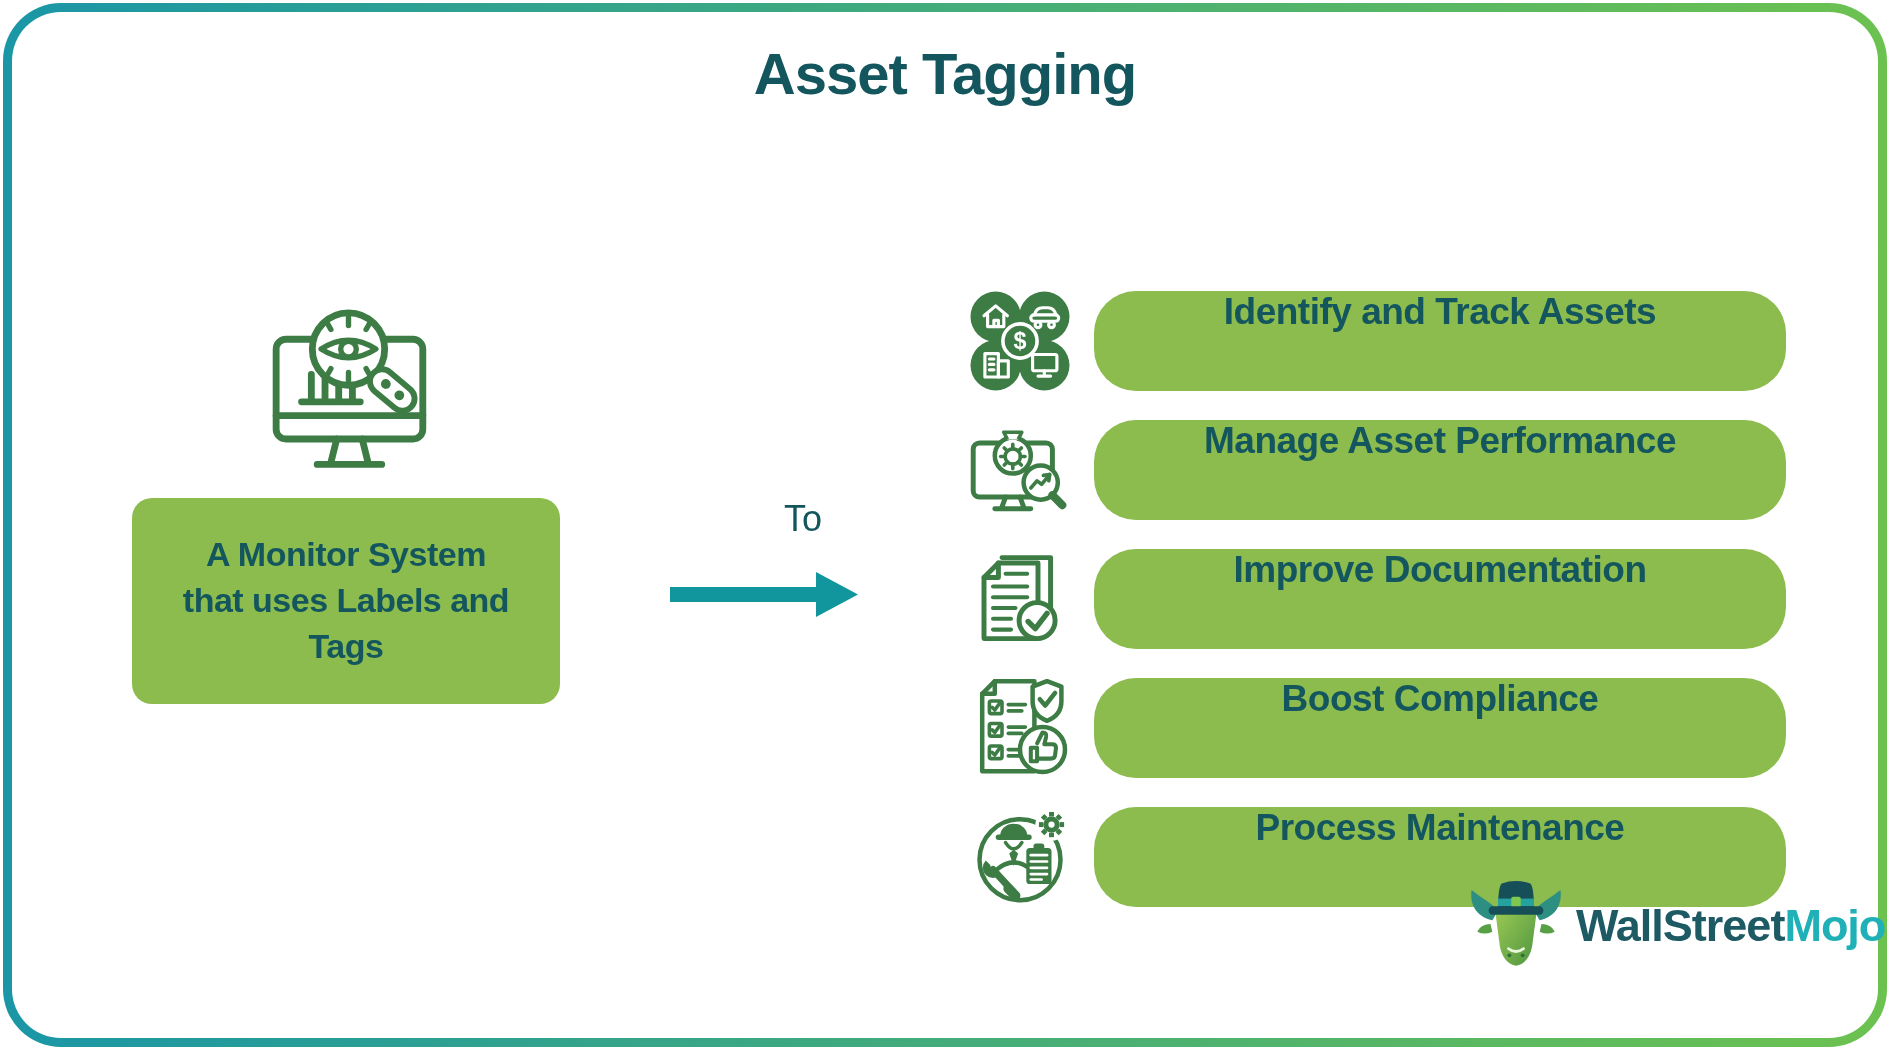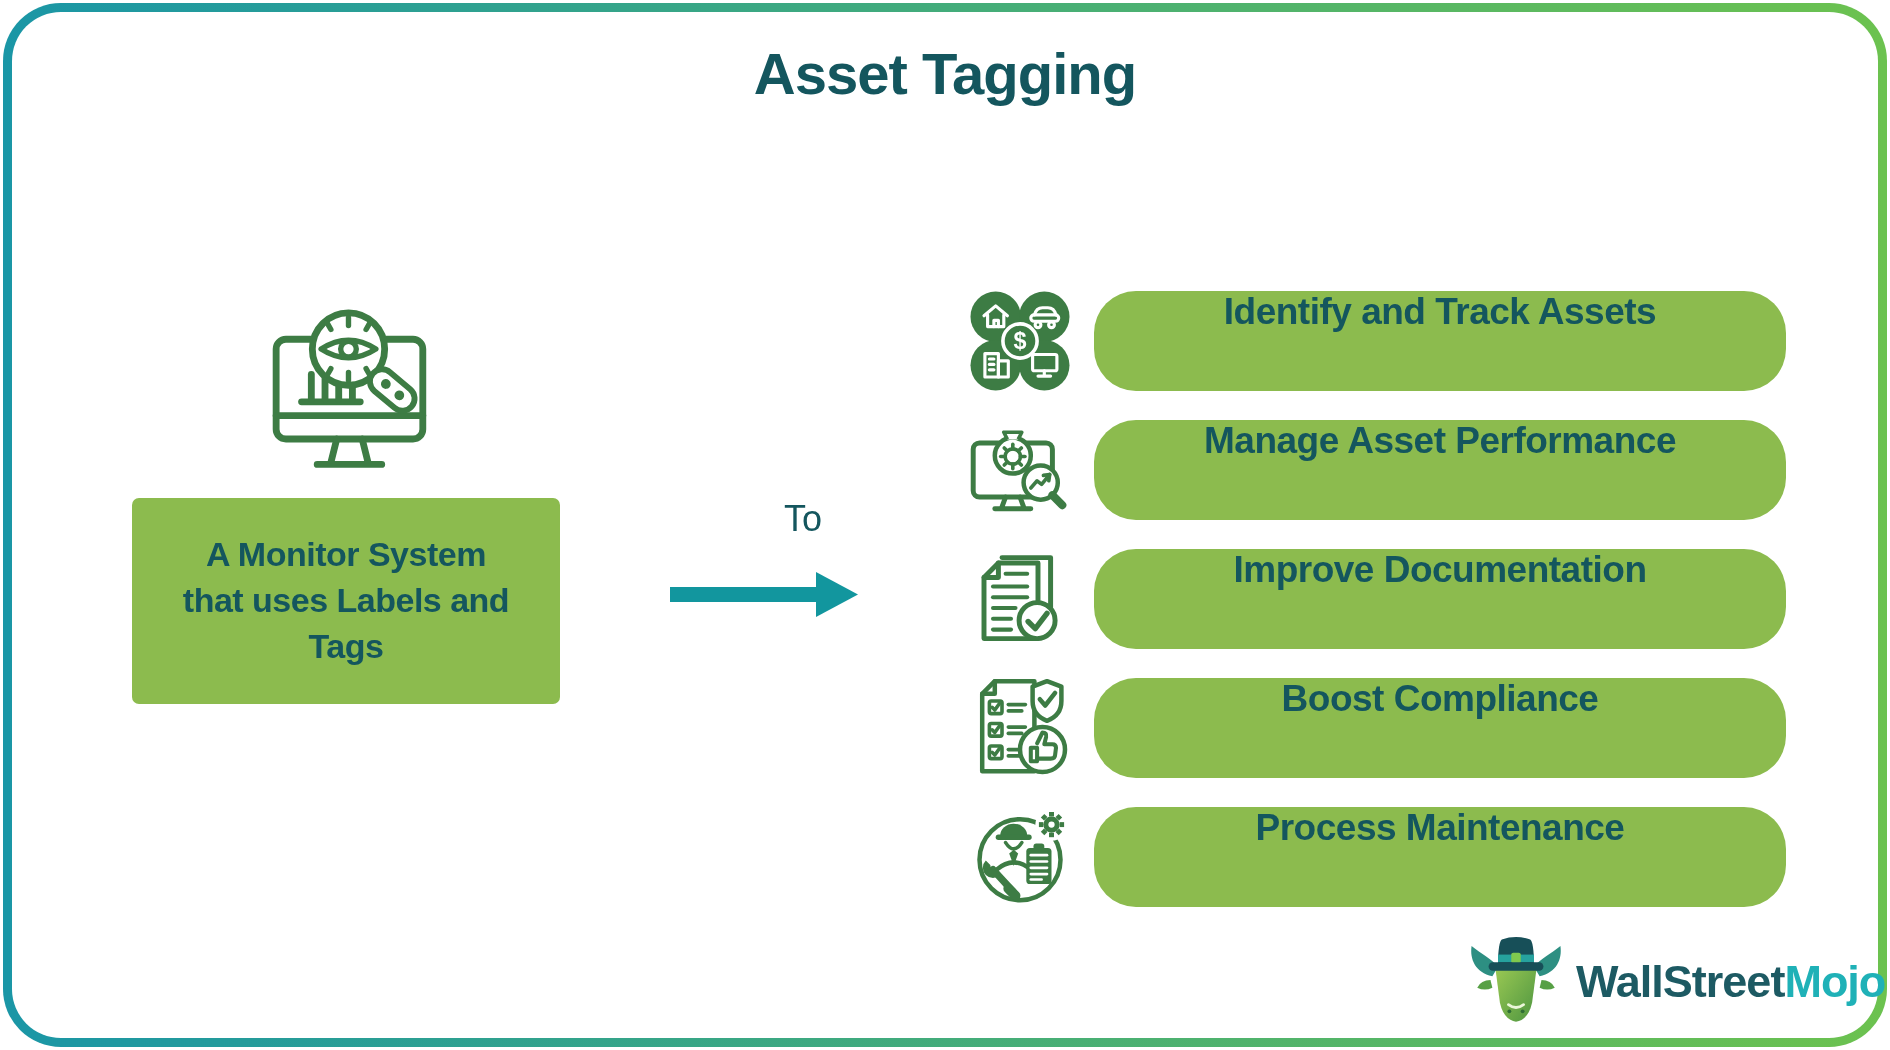--- a/index.html
+++ b/index.html
@@ -35,21 +35,21 @@
     position:absolute;left:0;right:0;top:164px;text-align:center;
     font-size:31px;font-weight:bold;color:var(--dark-teal-text);
     letter-spacing:-0.5px;
   }
   .def-icon{
     position:absolute;left:250px;top:296px;width:172px;height:176px;
     color:var(--icon-green);
   }
   .def-box{
     position:absolute;left:120px;top:486px;width:428px;height:206px;
-    background:var(--pill-green);border-radius:7px;
+    background:var(--pill-green);border-radius:20px;
     display:flex;align-items:center;justify-content:center;
   }
   .def-box .def-label{
     max-width:340px;text-align:center;
     font-size:34px;font-weight:bold;color:var(--dark-teal-text);
     line-height:1.35;letter-spacing:-0.5px;
   }
   .to-label{
     position:absolute;left:690px;top:486px;width:120px;text-align:right;
     font-size:36px;font-weight:normal;color:var(--dark-teal-text);
@@ -70,21 +70,21 @@
   }
   .benefit-icon svg{width:108px;height:108px;}
   .benefit-pill{
     flex:1;height:100px;margin-left:18px;border-radius:42px;
     background:var(--pill-green);
     display:flex;align-items:flex-start;justify-content:center;
     font-size:37px;font-weight:bold;color:var(--dark-teal-text);
     letter-spacing:-0.5px;
   }
   .branding{
-    position:absolute;left:1452px;top:920px;height:100px;
+    position:absolute;left:1452px;top:864px;height:100px;
     display:flex;align-items:center;gap:8px;
   }
   .bull{width:104px;height:96px;}
   .wordmark{font-size:45px;font-weight:bold;letter-spacing:-1px;white-space:nowrap;}
   .wordmark .primary{color:var(--brand-dark);}
   .wordmark .accent{color:var(--brand-teal);}
 </style>
 </head>
 <body>
 

